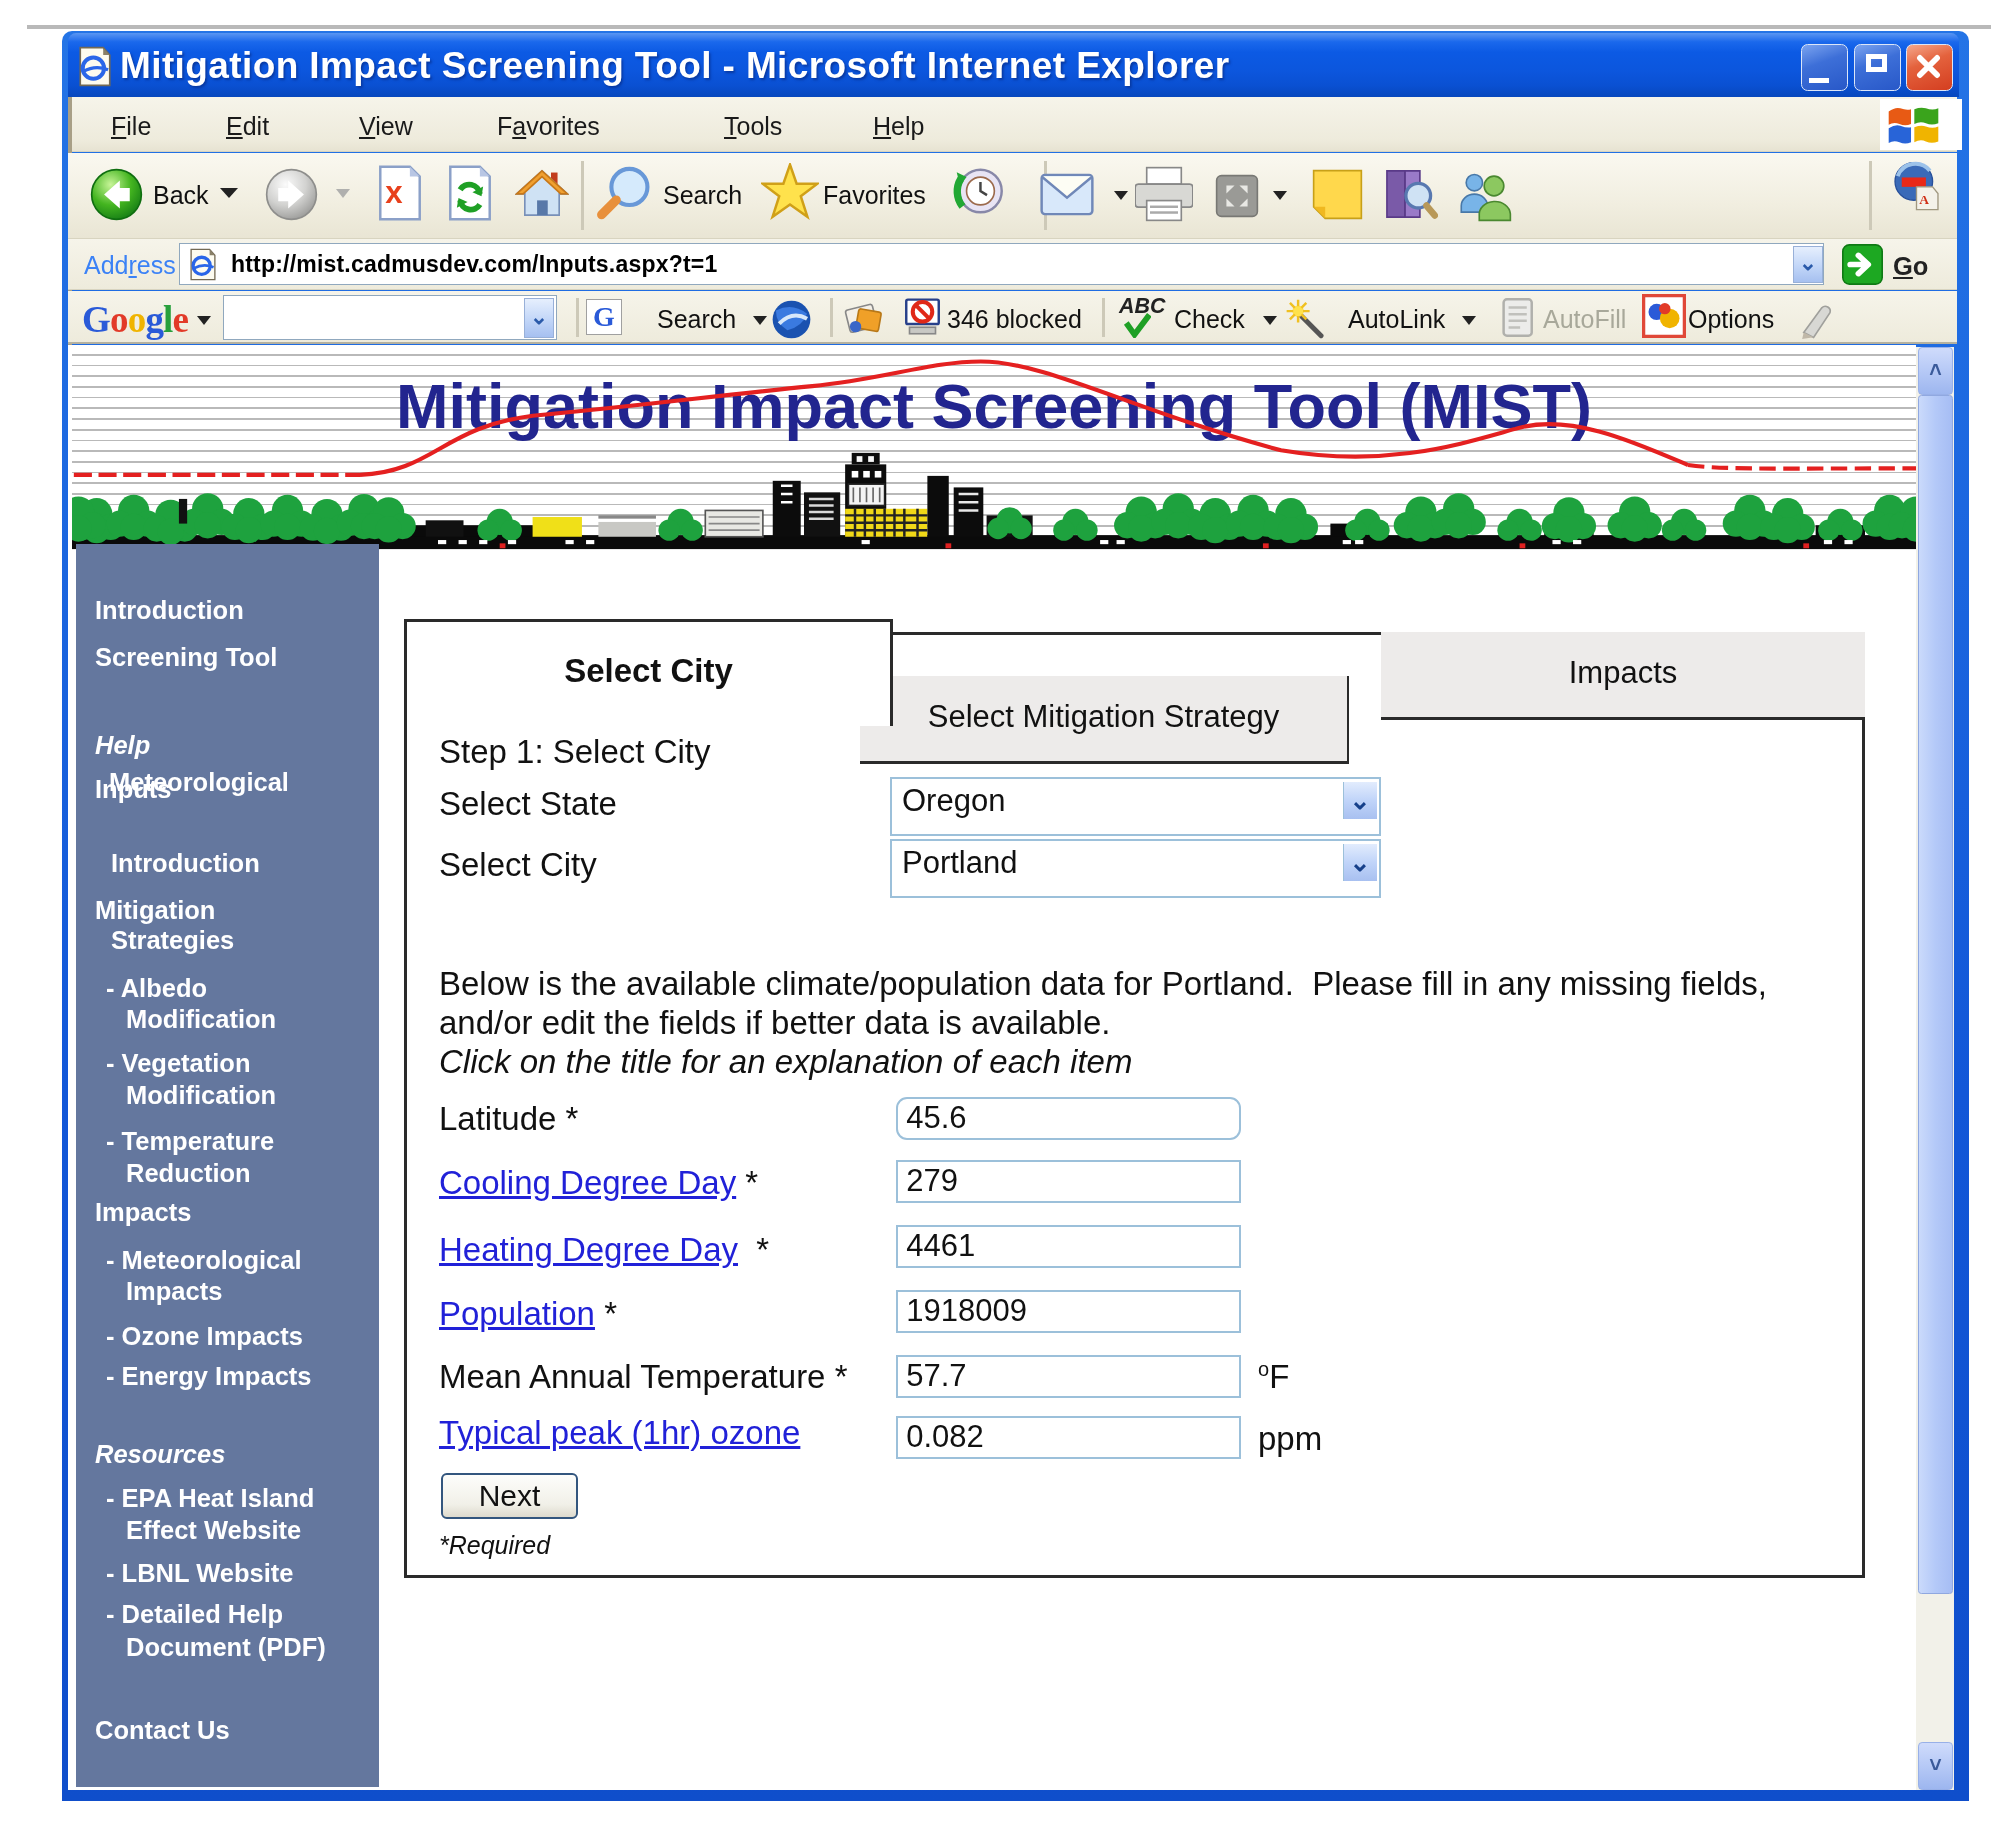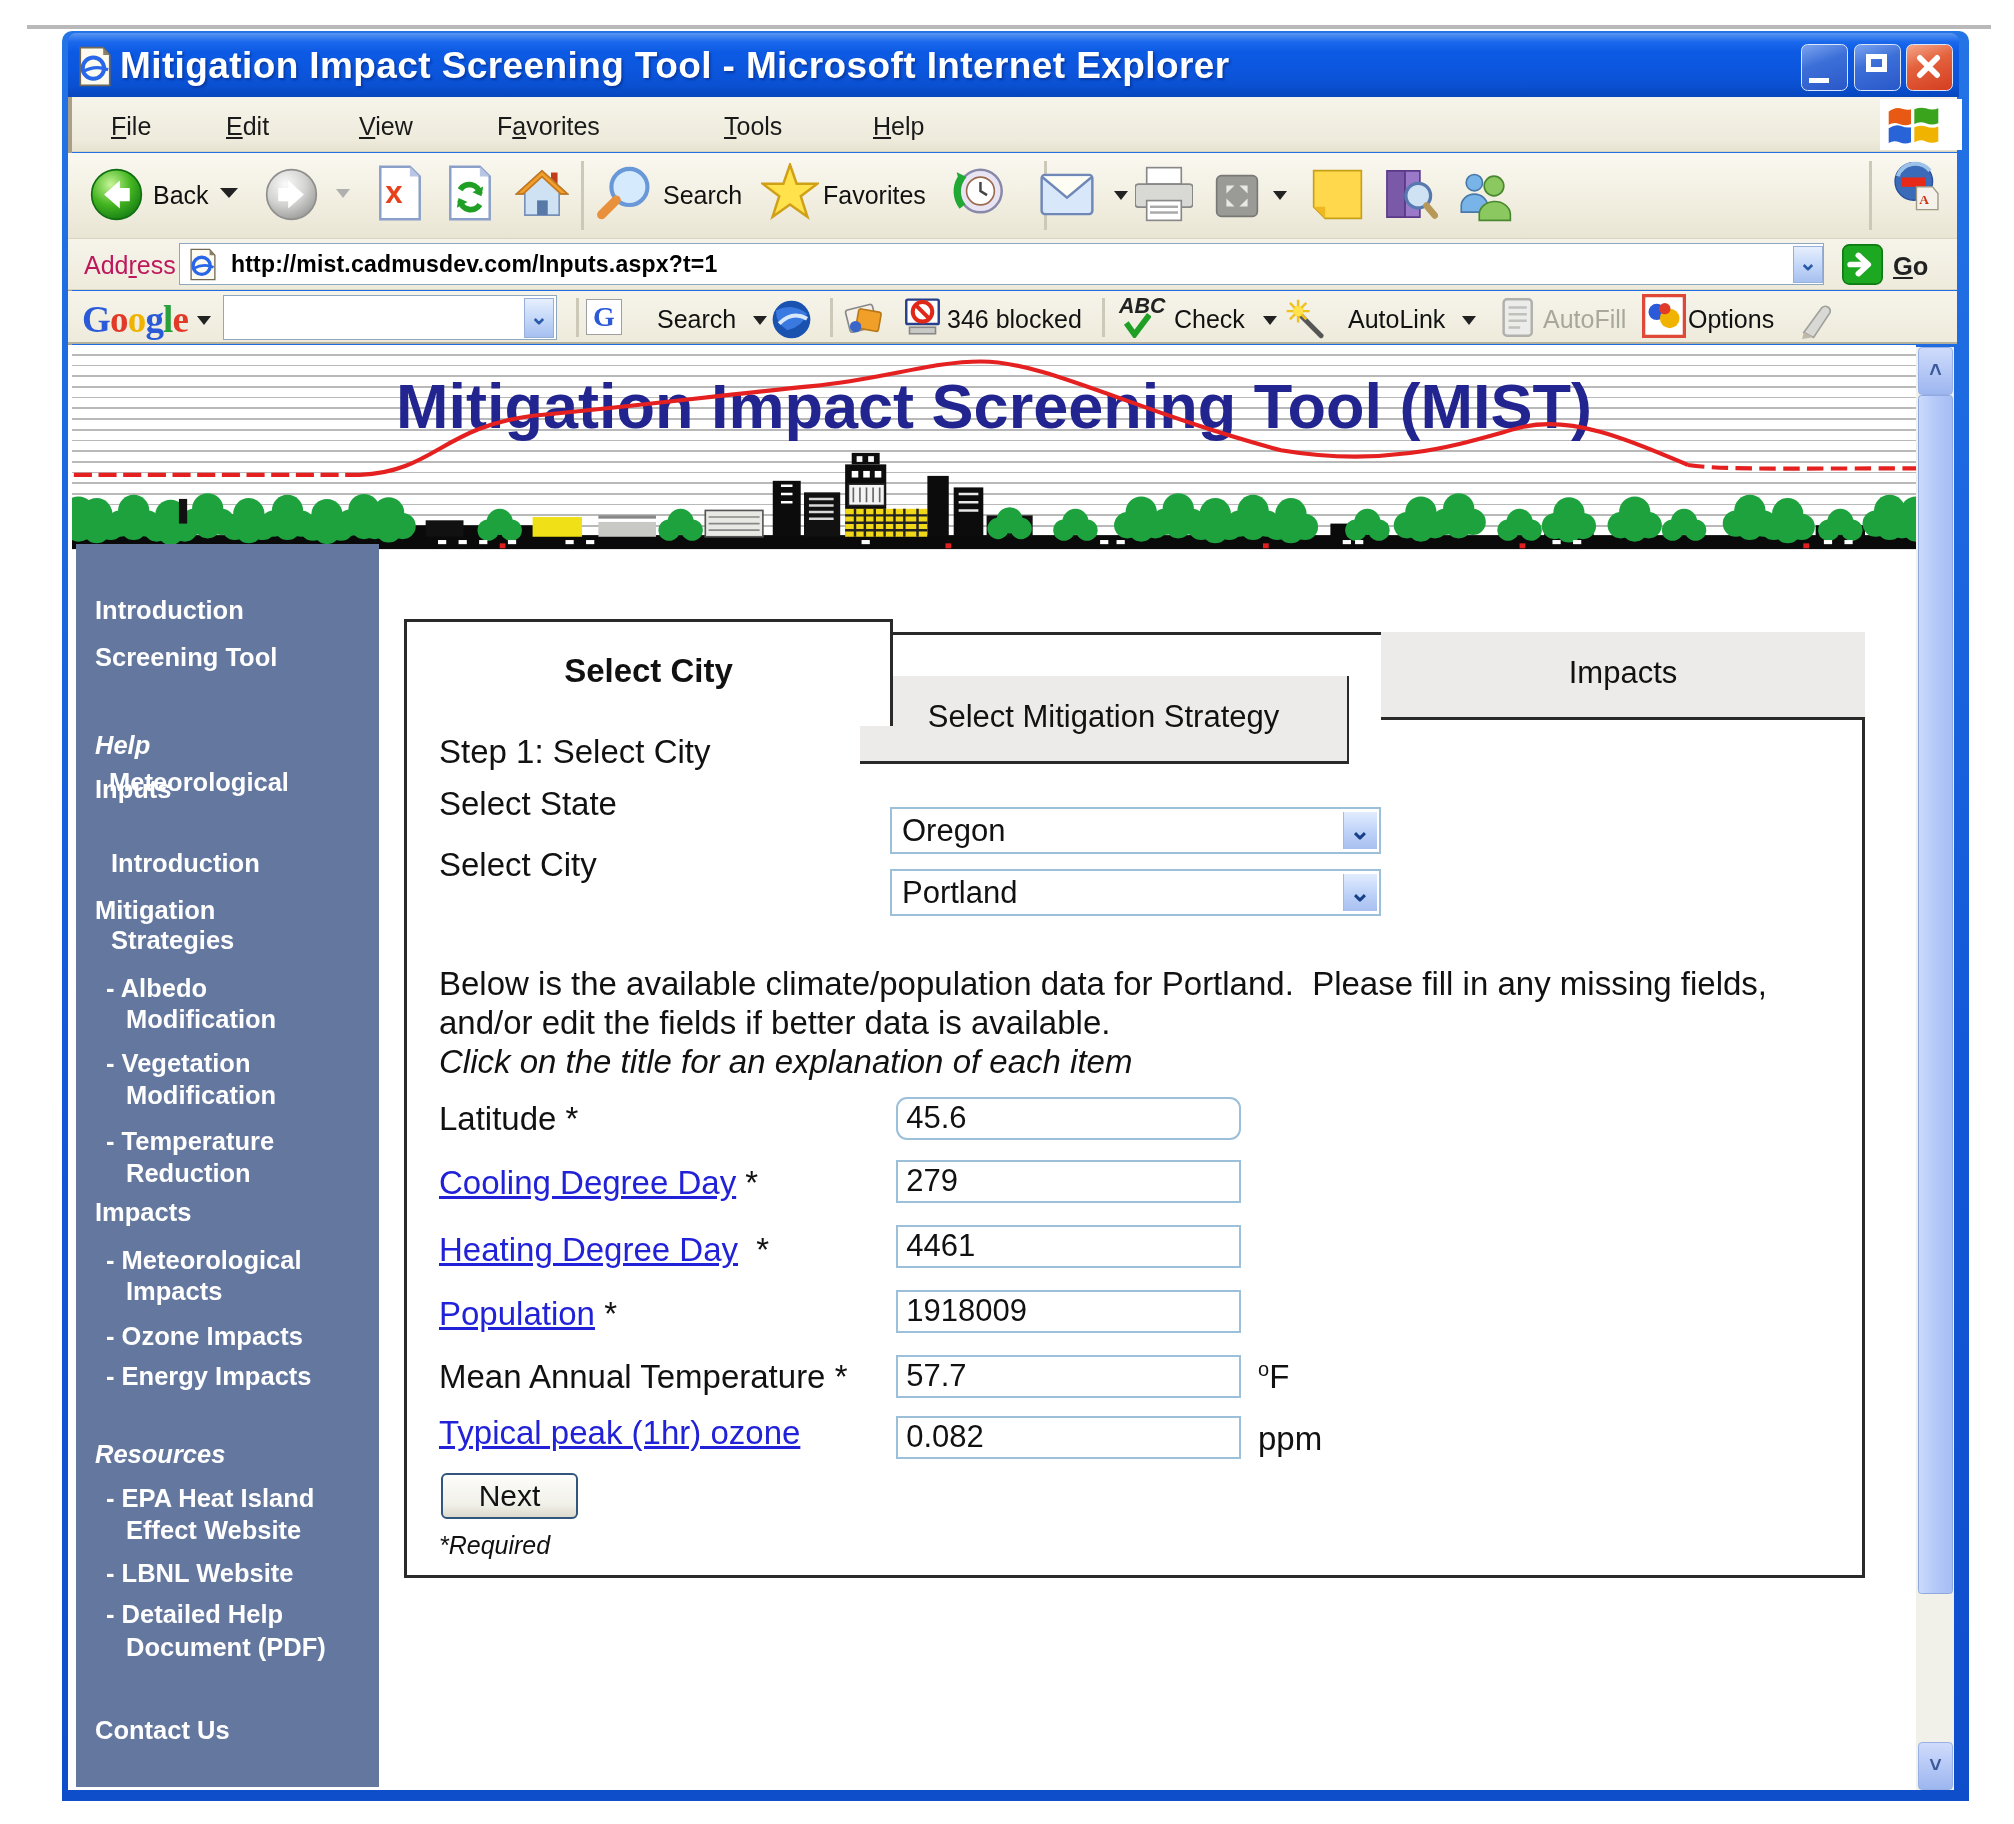--- a/index.html
+++ b/index.html
@@ -36,21 +36,21 @@
 #sthumb{left:1918px;top:395px;width:35px;height:1199px;border-radius:3.3px;background:linear-gradient(90deg,#cadafb 0%,#b4c9f8 50%,#a6bdf4 100%);border:0.8px solid #90a8e0;box-sizing:border-box;}
 
 #formbox{left:404px;top:632px;width:1461px;height:946px;border:3.3px solid #2a2a2a;box-sizing:border-box;background:#fff;}
 #tabactive{left:404px;top:619px;width:489px;height:107px;background:#fff;border-top:3.3px solid #2a2a2a;border-left:3.3px solid #2a2a2a;border-right:3.3px solid #2a2a2a;box-sizing:border-box;}
 .tabgray{top:632px;height:88px;background:#edebea;border-bottom:3.3px solid #2a2a2a;border-right:2.5px solid #2a2a2a;box-sizing:border-box;text-align:center;font-size:31px;color:#111;}
 #tab2{left:860px;width:489px;margin-top:44px;}
 #tab3{left:1381px;width:484px;border-right:none;}
 .lbl{position:absolute;left:439px;font-size:33px;color:#111;}
 .link{color:#2121d8;text-decoration:underline;}
 .input{position:absolute;left:896px;width:345px;height:43px;border:2.5px solid #9cc0da;box-sizing:border-box;background:#fff;font-size:31px;color:#111;padding-left:8.2px;line-height:38px;}
-.dd{position:absolute;left:890px;width:491px;height:47px;border:2.5px solid #9cc0da;box-sizing:border-box;background:#fff;font-size:31px;color:#111;padding-left:10px;line-height:43px;margin-top:30px;}
+.dd{position:absolute;left:890px;width:491px;height:59px;border:2.5px solid #9cc0da;box-sizing:border-box;background:#fff;font-size:31px;color:#111;padding-left:10px;line-height:43px;}
 .ddbtn{position:absolute;right:2.5px;top:2.5px;width:33px;height:37px;background:linear-gradient(180deg,#e2ecfd 0%,#c0d4f9 50%,#a8c0f0 100%);border-left:0.8px solid #9cc0da;color:#16408a;font-size:25px;font-weight:bold;text-align:center;line-height:37px;}
 </style>
 </head>
 <body>
 <div id="page">
   <div class="abs" id="topline"></div>
   <div class="abs" id="winborder"></div>
   <div class="abs" id="titlebar"></div>
   <div class="abs" id="titletext">Mitigation Impact Screening Tool - Microsoft Internet Explorer</div>
   <div class="abs tbtn" style="left:1801px;">
@@ -187,21 +187,21 @@
   </svg>
   <div class="abs" style="left:1869px;top:161px;width:2.5px;height:69px;background:#cdc9b8;"></div>
   <svg class="abs" style="left:1892px;top:160px;" width="49" height="51" viewBox="0 0 68 76">
     <circle cx="30" cy="32" r="28" fill="#3a6ab8" stroke="#28509a" stroke-width="2"></circle>
     <path d="M6 24 a28 28 0 0 1 48 -8" fill="none" stroke="#9cc2ea" stroke-width="6"></path>
     <rect x="12" y="26" width="36" height="14" fill="#e82818"></rect>
     <path d="M34 40 h24 l8 10 v24 h-32 z" fill="#f4f2ea" stroke="#a09880" stroke-width="2"></path>
     <text x="38" y="66" font-size="20" font-weight="bold" fill="#d03018" font-family="Liberation Serif">A</text>
   </svg>
 
-  <div class="abs" style="left:84px;top:251px;font-size:25px;color:#be185d;">Add<u>r</u>ess</div>
+  <div class="abs" style="left:84px;top:251px;font-size:25px;color:#3b82f6;">Add<u>r</u>ess</div>
   <div class="abs" style="left:179px;top:243px;width:1645px;height:42px;background:#fff;border:1.6px solid #90a8be;box-sizing:border-box;"></div>
   <svg class="abs" style="left:188px;top:248px;" width="30" height="33" viewBox="0 0 44 50">
     <path d="M4 2 h28 l8 9 v37 h-36 z" fill="#fdfbef" stroke="#746a54" stroke-width="2"></path>
     <path d="M32 2 l8 9 h-8 z" fill="#8a8068"></path>
     <circle cx="20" cy="27" r="13" fill="none" stroke="#2a66e8" stroke-width="5"></circle>
     <path d="M8 31 q14 -8 30 -2" fill="none" stroke="#2a66e8" stroke-width="4"></path>
   </svg>
   <div class="abs" style="left:231px;top:251px;font-size:23px;color:#000;font-weight:bold;letter-spacing:0.2px;">http://mist.cadmusdev.com/Inputs.aspx?t=1</div>
   <div class="abs" style="left:1793px;top:246px;width:30px;height:37px;background:linear-gradient(180deg,#e6effd 0%,#c2d6f8 55%,#a6c0f0 100%);border:0.8px solid #98b0d8;box-sizing:border-box;text-align:center;color:#2a5aaa;font-size:21.4px;font-weight:bold;line-height:33px;">⌄</div>
   <svg class="abs" style="left:1842px;top:244px;" width="41" height="41" viewBox="0 0 50 50">

